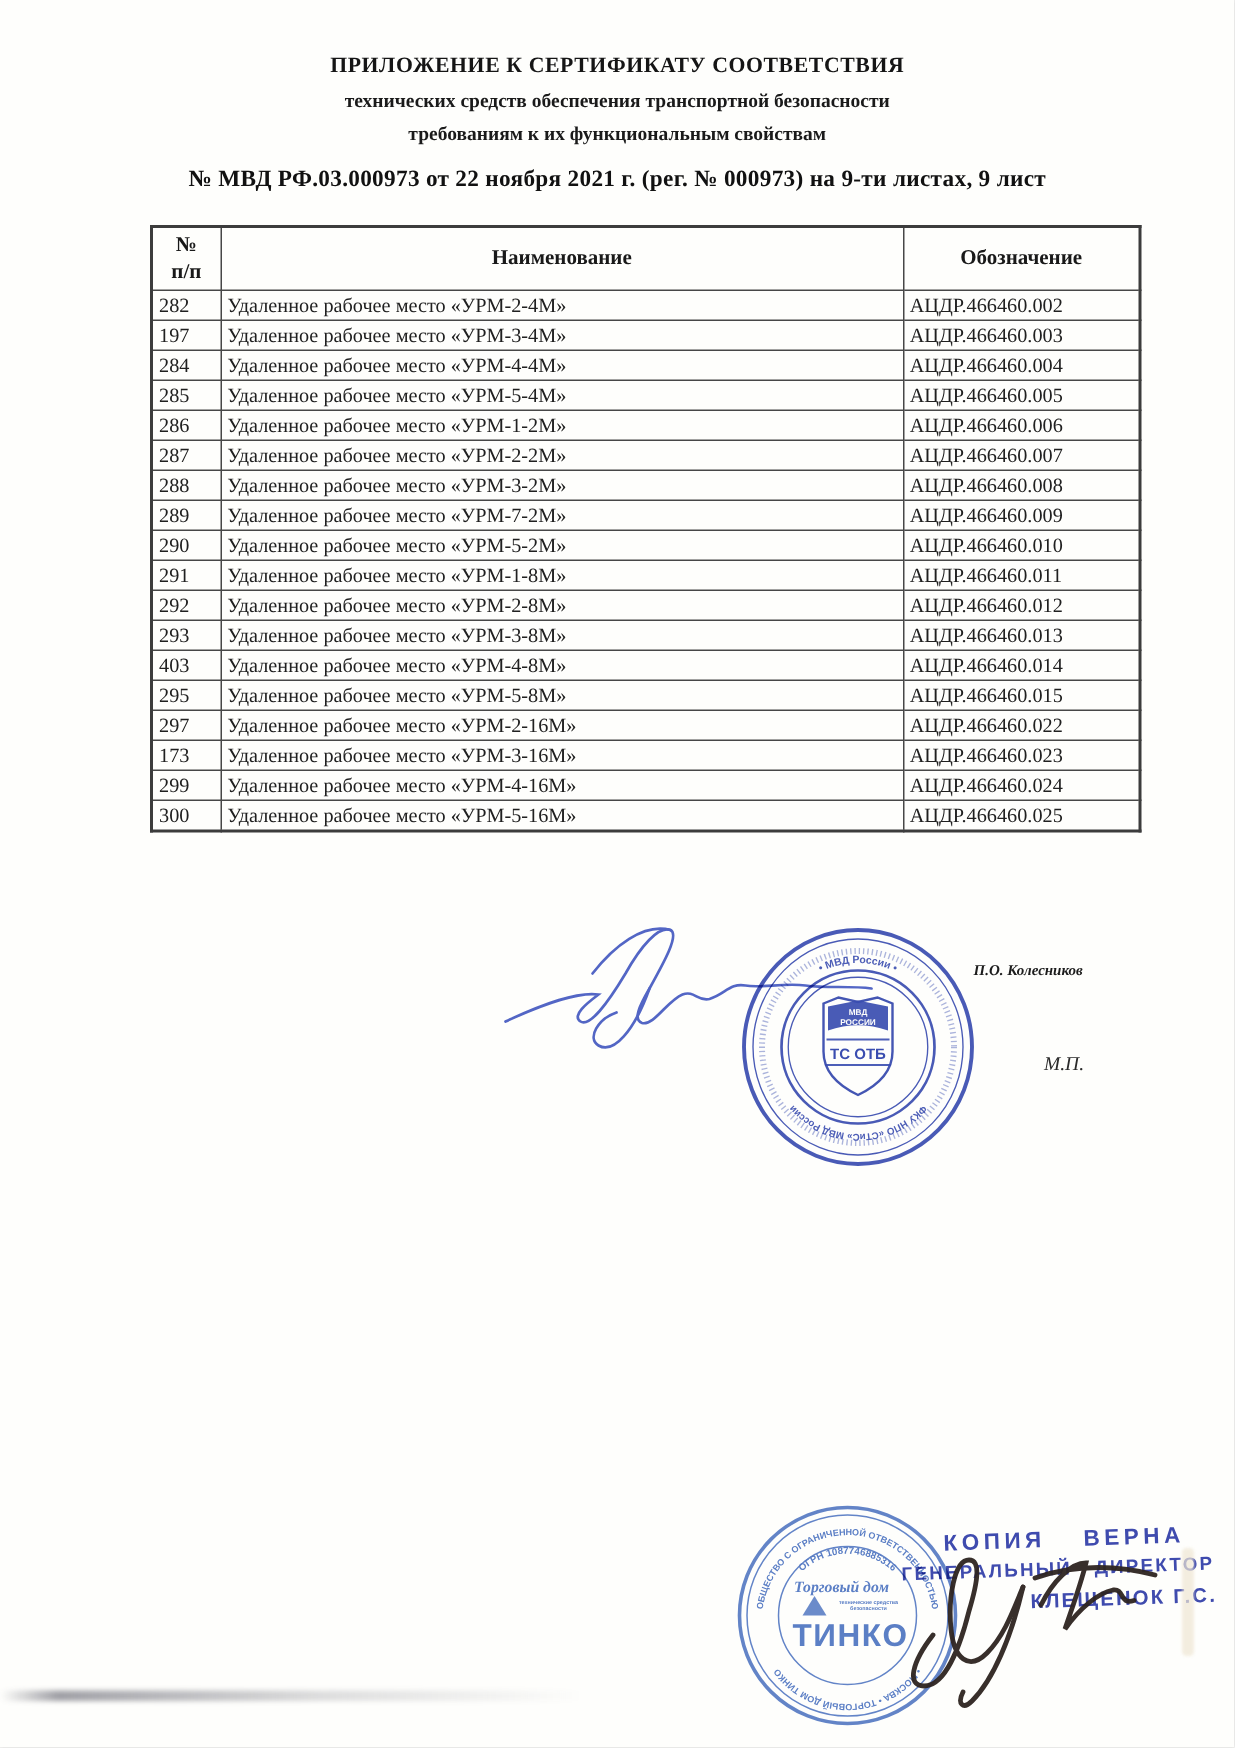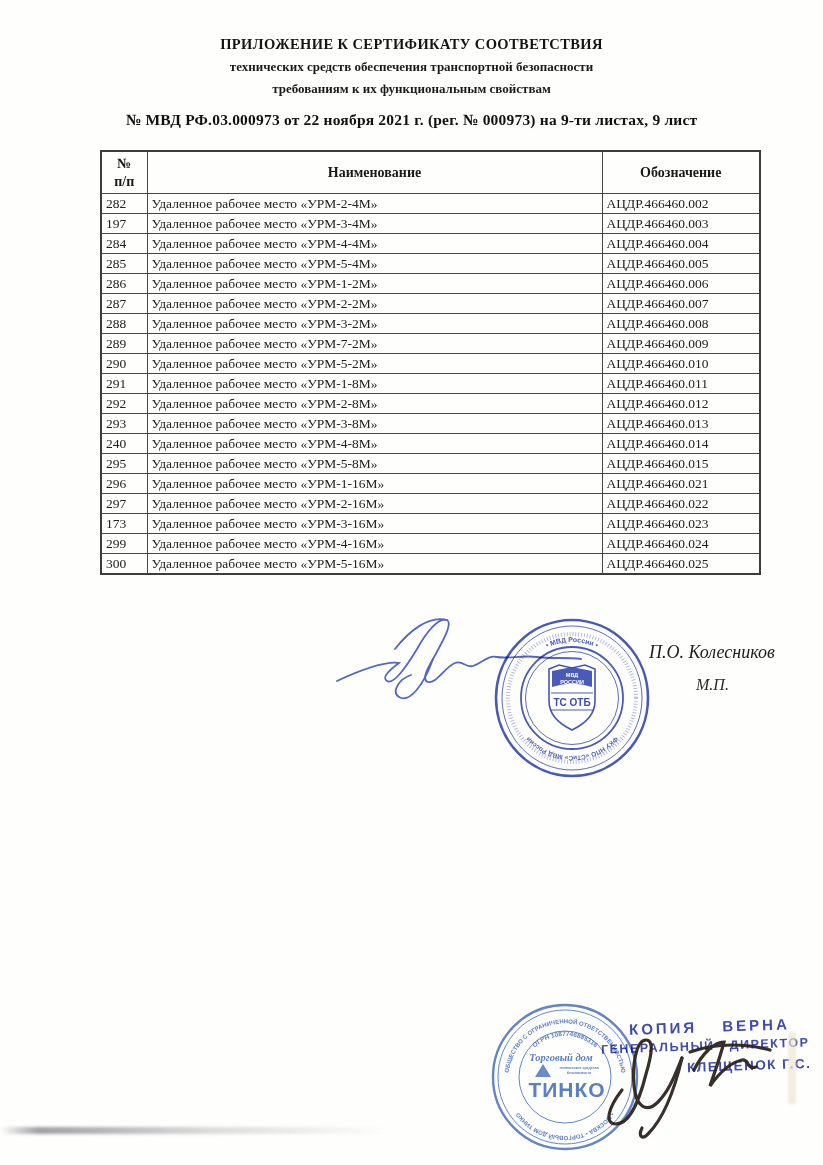--- a/index.html
+++ b/index.html
@@ -30,24 +30,24 @@
   }
   td.c1{text-align:left;width:44px;}
   td.c2{padding-left:9px;}
   td.c3{padding-left:10px;}
   
   .role{
     position:absolute;left:104px;top:625px;font-size:14px;font-weight:bold;
     font-style:italic;line-height:20px;color:#1c1c1c;
   }
   .signer{
-    position:absolute;left:649px;top:642px;font-size:18px;font-weight:normal;
+    position:absolute;left:649px;top:642px;font-size:10px;font-weight:bold;
     font-style:italic;color:#1c1c1c;
   }
-  .mp{position:absolute;left:696px;top:676px;font-size:16px;font-style:italic;color:#2a2a2a;}
+  .mp{position:absolute;left:696px;top:701px;font-size:13px;font-style:italic;color:#2a2a2a;}
   .sig-blue{position:absolute;left:333px;top:597px;}
   .stamp{position:absolute;mix-blend-mode:multiply;}
   .stamp-mvd{left:486px;top:611px;}
   .stamp-tinko{left:489px;top:1001px;}
   
   .copyline{position:absolute;font-family:"Liberation Sans",sans-serif;font-weight:bold;
     color:#3f4bb0;transform:rotate(-2deg);white-space:nowrap;mix-blend-mode:multiply;}
   .cv1{left:629px;top:1018px;font-size:15px;letter-spacing:3px;word-spacing:18px;}
   .cv2{left:601px;top:1039px;font-size:12.5px;letter-spacing:1.5px;word-spacing:10px;}
   .cv3{left:687px;top:1058px;font-size:13.5px;letter-spacing:1.5px;}
@@ -159,36 +159,31 @@
           <td class="c3">АЦДР.466460.012</td>
         </tr>
 
         <tr>
           <td class="c1">293</td>
           <td class="c2">Удаленное рабочее место «УРМ-3-8М»</td>
           <td class="c3">АЦДР.466460.013</td>
         </tr>
 
         <tr>
-          <td class="c1">240</td>
+          <td class="c1">403</td>
           <td class="c2">Удаленное рабочее место «УРМ-4-8М»</td>
           <td class="c3">АЦДР.466460.014</td>
         </tr>
 
         <tr>
           <td class="c1">295</td>
           <td class="c2">Удаленное рабочее место «УРМ-5-8М»</td>
           <td class="c3">АЦДР.466460.015</td>
         </tr>
 
-        <tr>
-          <td class="c1">296</td>
-          <td class="c2">Удаленное рабочее место «УРМ-1-16М»</td>
-          <td class="c3">АЦДР.466460.021</td>
-        </tr>
 
         <tr>
           <td class="c1">297</td>
           <td class="c2">Удаленное рабочее место «УРМ-2-16М»</td>
           <td class="c3">АЦДР.466460.022</td>
         </tr>
 
         <tr>
           <td class="c1">173</td>
           <td class="c2">Удаленное рабочее место «УРМ-3-16М»</td>

